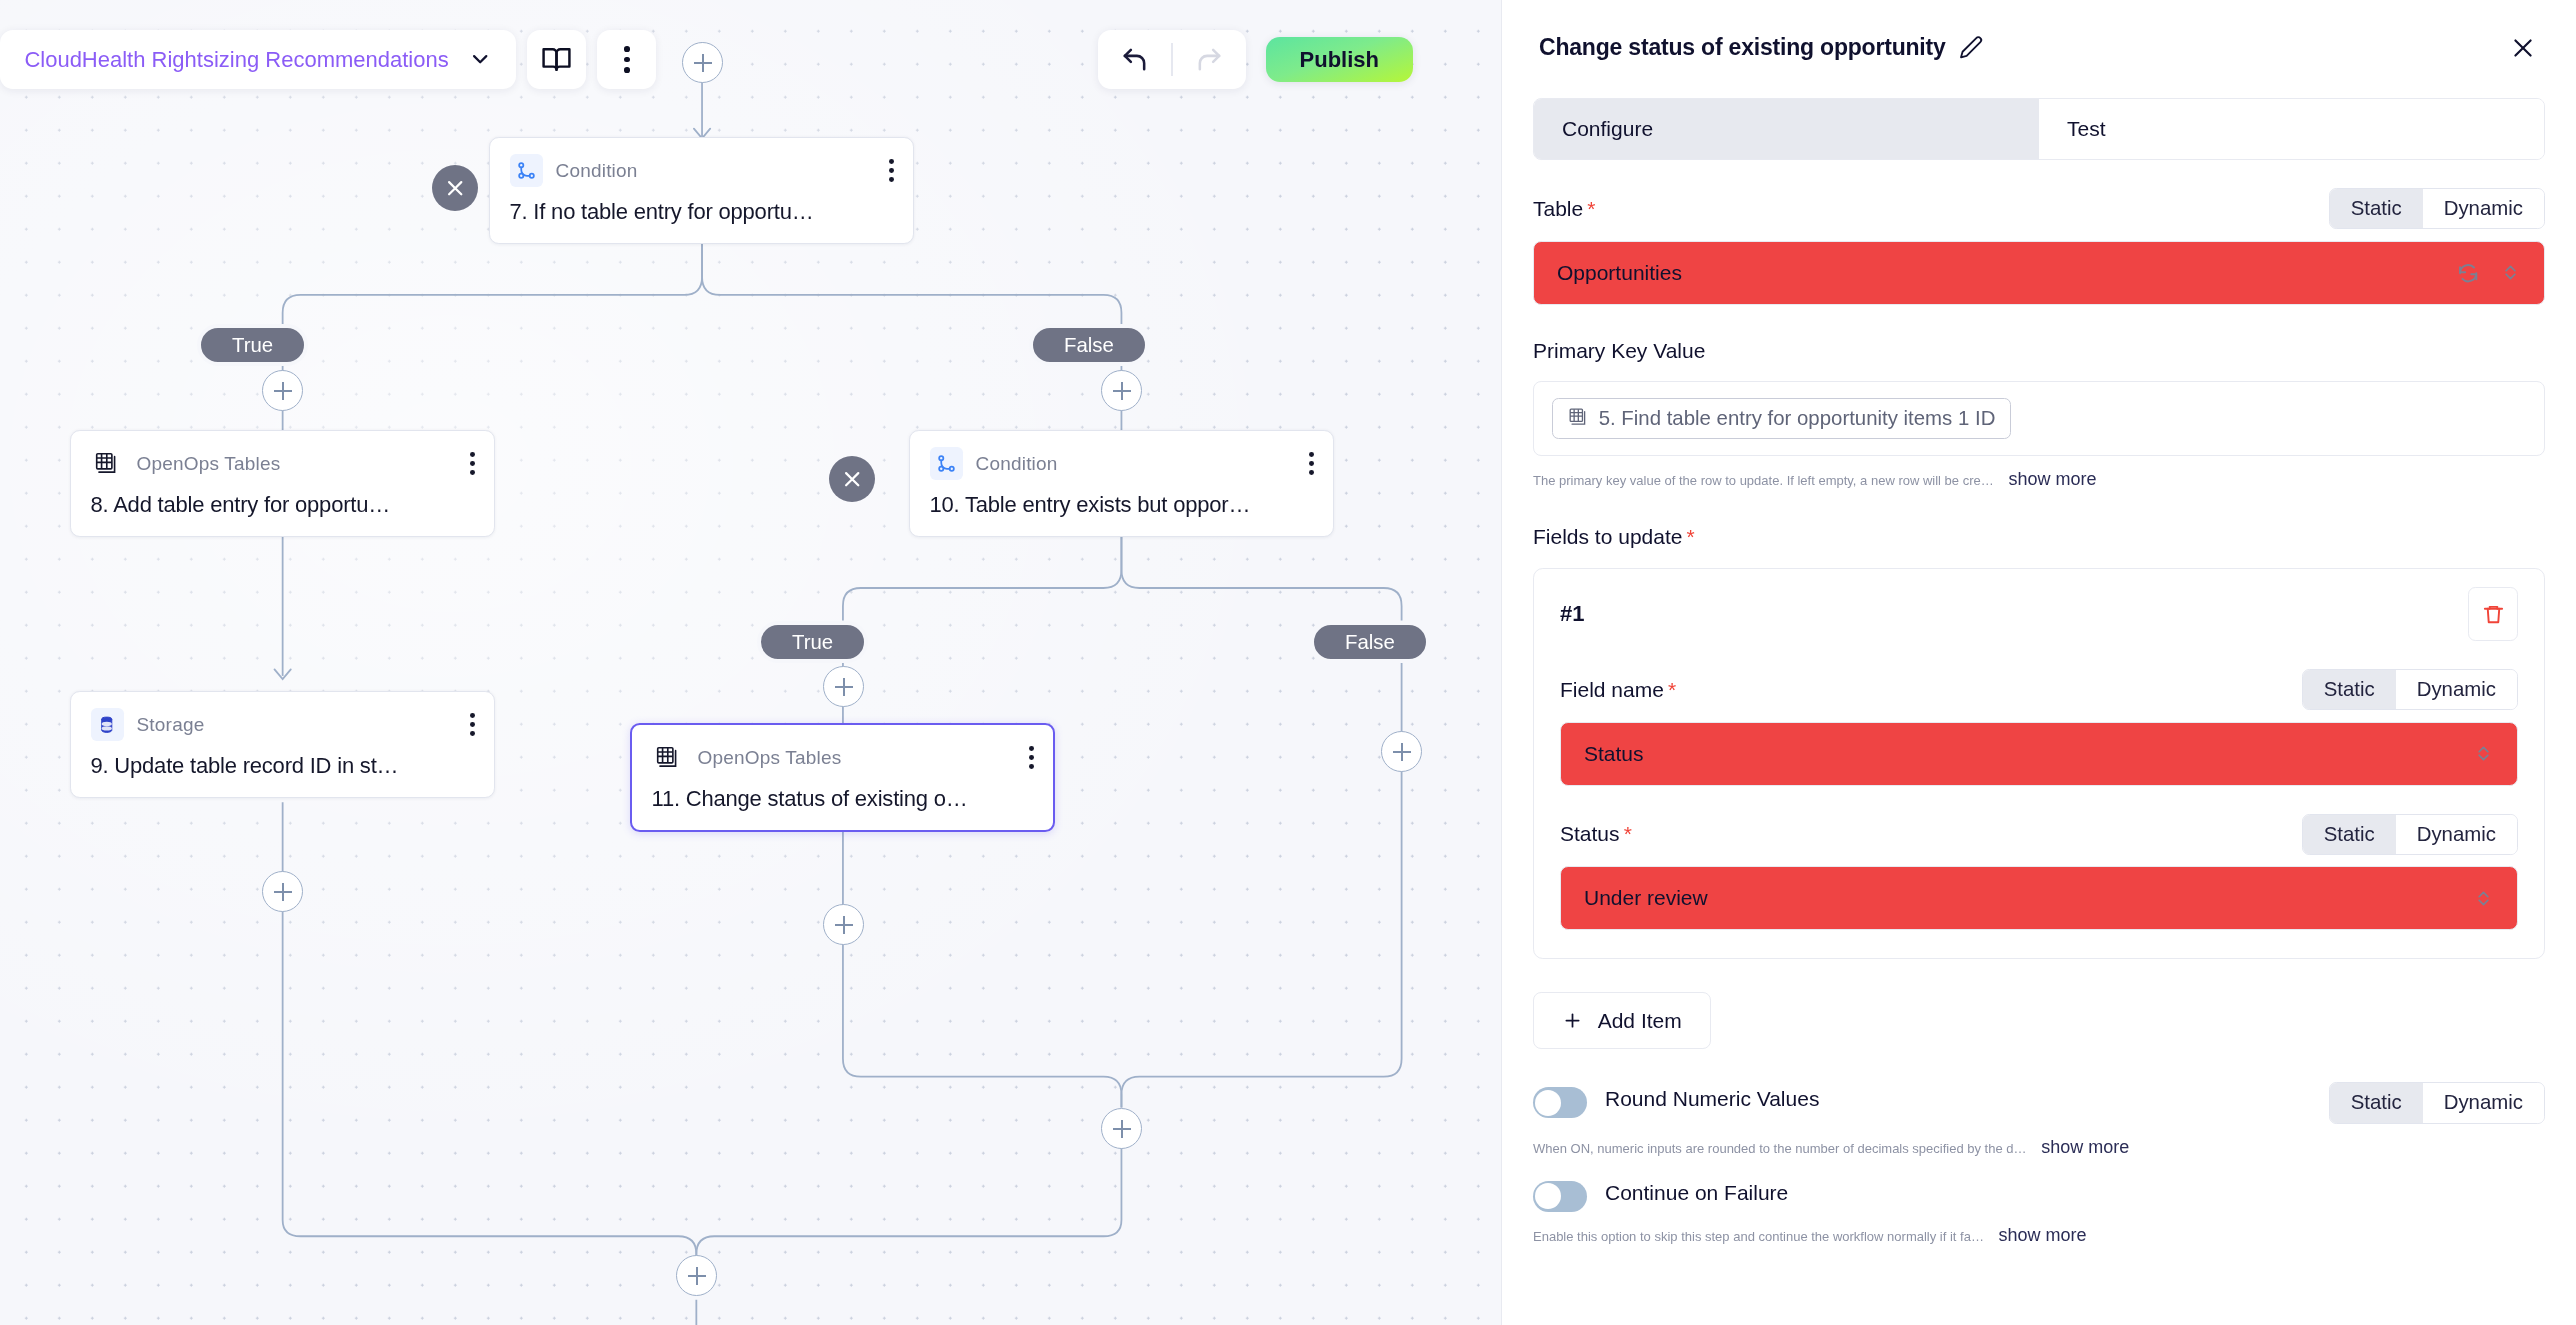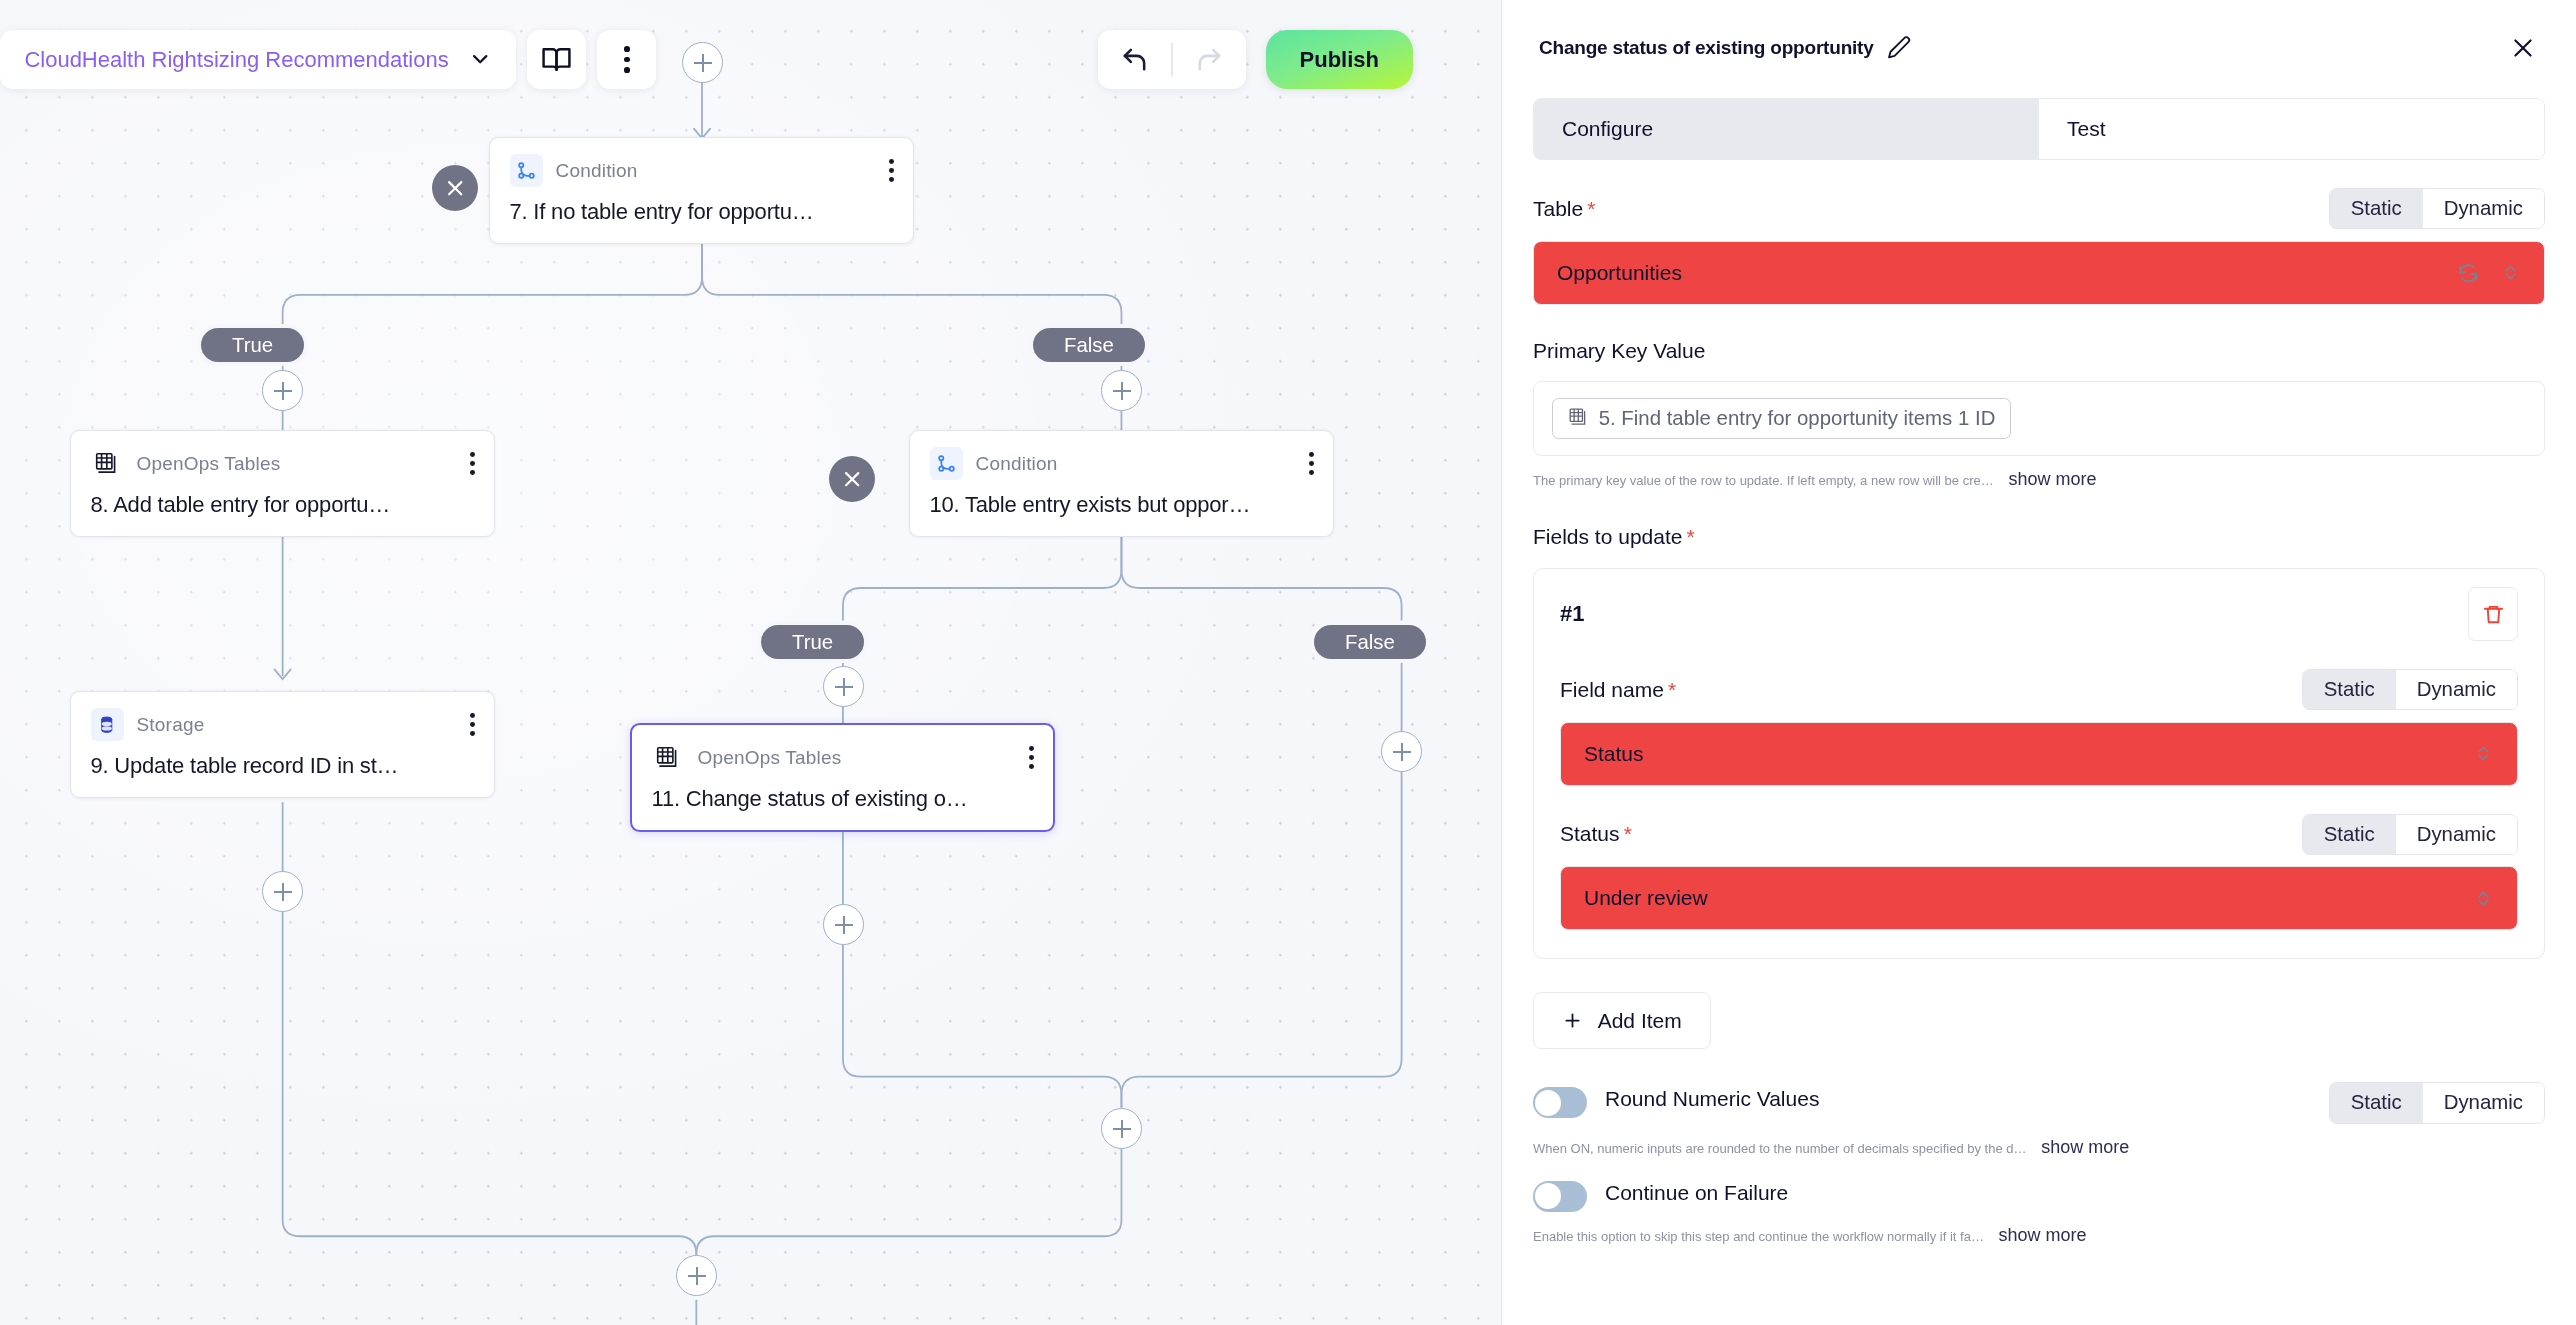--- a/index.html
+++ b/index.html
@@ -61,21 +61,21 @@
     display:flex; align-items:center; gap:19.5px; z-index:30;
   }
   .undo-redo {
     height:59px; background:#fff; border-radius:13px;
     display:flex; align-items:center; padding:0 18px; gap:18px;
     box-shadow: 0 1.6px 8.1px rgba(25,32,72,.07);
   }
   .ur-btn { width:37px; height:37px; display:flex; align-items:center; justify-content:center; cursor:pointer; }
   .ur-sep { width:1.6px; height:33px; background:#e6e8f0; }
   .publish-btn {
-    height:59px; padding:0 34px; border-radius:21px; border:none;
+    height:45px; padding:0 34px; border-radius:14px; border:none;
     background: linear-gradient(160deg, #5ce4a0 0%, #7eeb8b 45%, #b6f637 100%);
     color:#10112e; font-size:22px; font-weight:700; cursor:pointer;
     font-family:"Liberation Sans", sans-serif;
     box-shadow: 0 1.6px 8.1px rgba(25,32,72,.10);
   }
 
   
   .node {
     position:absolute; background:#fff; border:1.2px solid #e2e5ee;
     border-radius:9.8px; box-shadow:0 0.8px 3.3px rgba(25,32,72,.06);
@@ -125,21 +125,21 @@
   .plus-btn:after { width:2px; height:18px; }
 
   
   .panel {
     position:relative; width:1075px; height:1325px; background:#fff;
     border-left:0.8px solid #e8eaf1; flex:none; overflow:hidden;
   }
   .panel-header {
     display:flex; align-items:center; padding:31px 37px 9.8px 37px; gap:13px;
   }
-  .panel-title { font-size:19px; font-weight:700; color:#10112e; letter-spacing:-0.2px; }
+  .panel-title { font-size:23px; font-weight:700; color:#10112e; letter-spacing:-0.2px; }
   .panel-close { margin-left:auto; cursor:pointer; width:33px; height:33px; display:flex; align-items:center; justify-content:center; }
 
   .piece-card {
     margin:11.4px 31px 0 31px; border:1.2px solid #e8eaf1; border-radius:9.8px;
     padding:16.3px 21px; display:flex; align-items:center; gap:18px;
   }
   .piece-texts { display:flex; flex-direction:column; gap:4.9px; }
   .piece-name { font-size:21px; color:#10112e; }
   .piece-desc { font-size:19px; color:#7b8093; }
 

